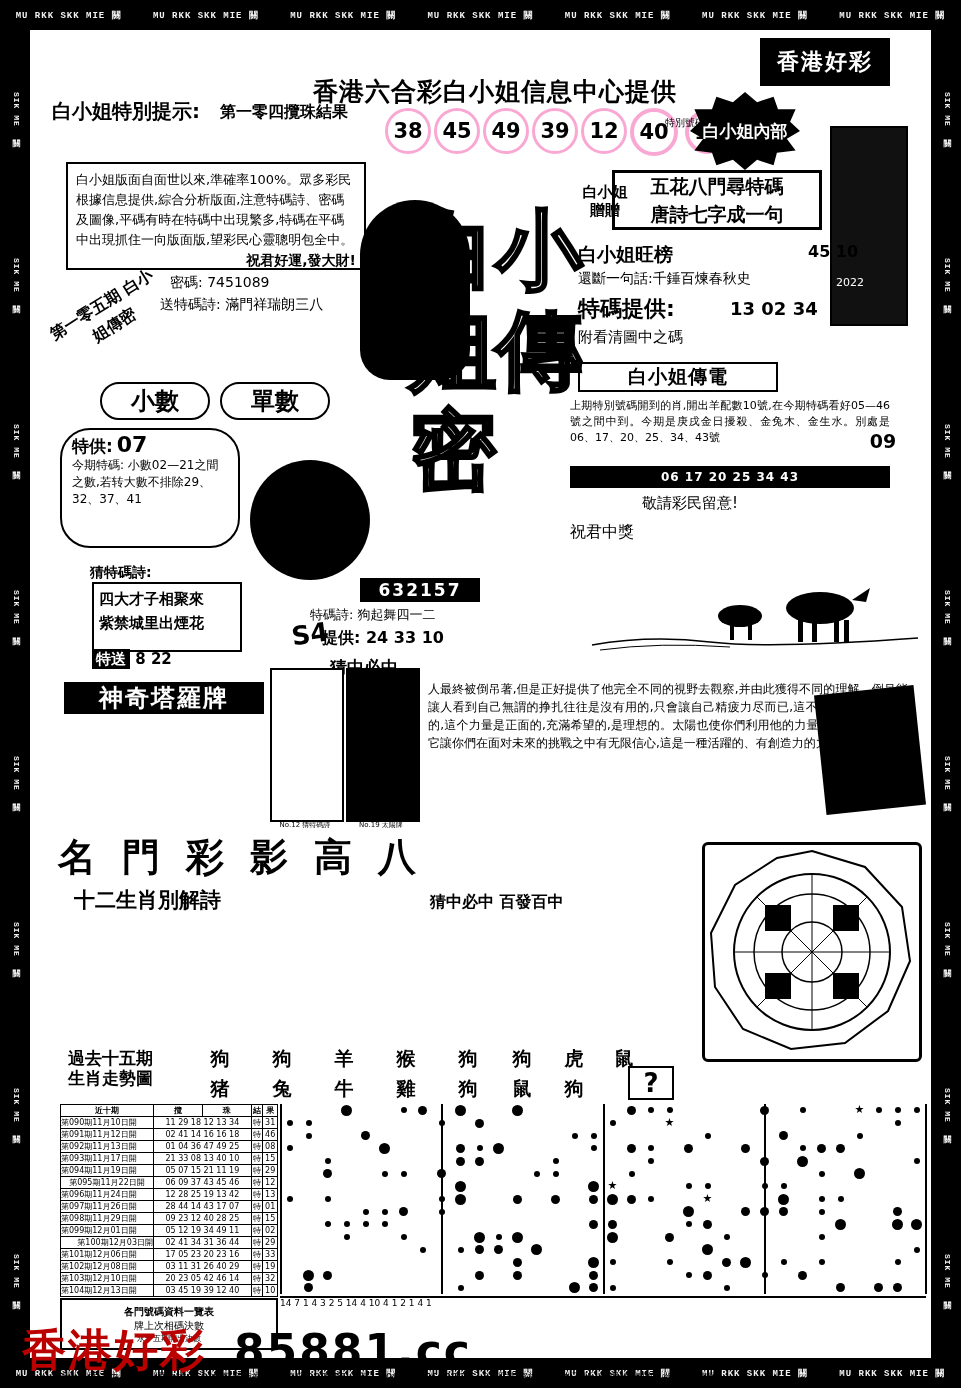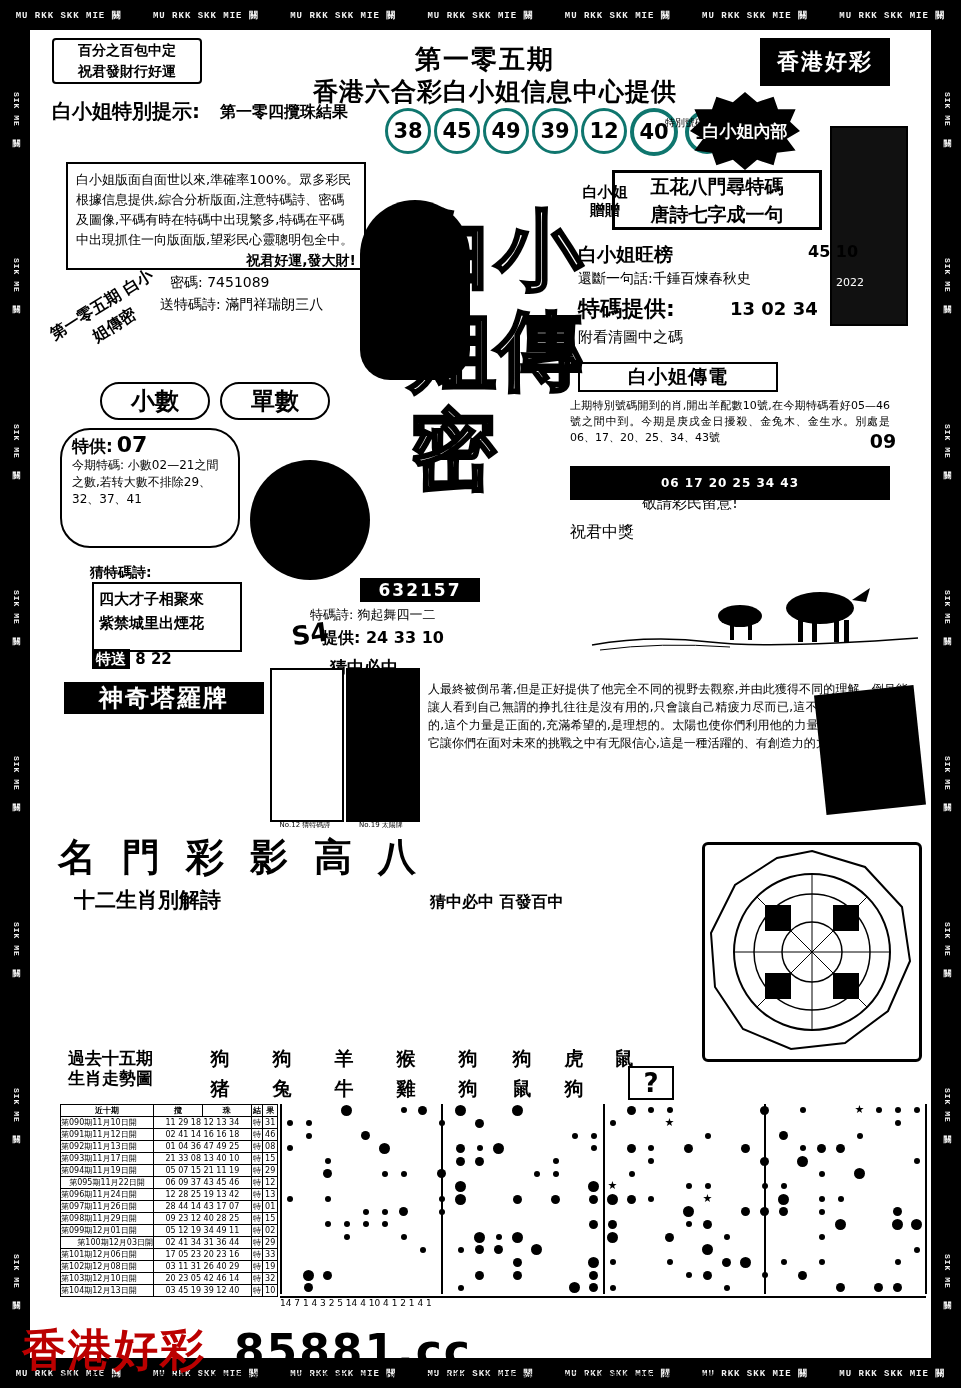--- a/index.html
+++ b/index.html
@@ -51,21 +51,21 @@
   }
   #logo-box{
     left:730px;top:8px;width:130px;height:48px;
     background:#000;color:#fff;font-size:22px;font-weight:bold;
     letter-spacing:2px;
   }
   #tip-label{left:22px;top:68px;width:180px;height:28px;font-size:20px;font-weight:bold;}
   #result-label{left:190px;top:72px;width:150px;height:22px;font-size:16px;font-weight:bold;}
   .ball{
     position:absolute;width:40px;height:40px;border-radius:50%;
-    border:3px solid #0f766e;display:flex;align-items:center;justify-content:center;
+    border:3px solid #f9a8d4;display:flex;align-items:center;justify-content:center;
     font-size:21px;font-weight:bold;background:#fff;
   }
   .ball.special{border-width:4px;}
   #special-label{left:620px;top:80px;width:70px;height:26px;font-size:10px;line-height:12px;}
   
   #starburst{
     left:660px;top:62px;width:110px;height:78px;
     background:#000;color:#fff;font-size:17px;font-weight:bold;line-height:20px;
     clip-path:polygon(50% 0%,61% 13%,76% 6%,80% 22%,96% 22%,91% 38%,100% 50%,
                       88% 60%,96% 75%,79% 78%,76% 94%,61% 87%,50% 100%,
@@ -139,21 +139,21 @@
   #fu-line{left:548px;top:298px;width:220px;height:22px;font-size:15px;}
   #chuandian-box{
     left:548px;top:332px;width:200px;height:30px;border:2px solid #000;
     font-size:19px;font-weight:bold;letter-spacing:1px;
   }
   #chuandian-text{
     left:540px;top:368px;width:320px;height:70px;font-size:11px;line-height:16px;
     text-align:justify;
   }
   #strip-nums{
-    left:540px;top:436px;width:320px;height:34px;background:#000;color:#fff;
+    left:540px;top:436px;width:320px;height:22px;background:#000;color:#fff;
     font-size:12px;font-weight:bold;letter-spacing:1px;
   }
   #respect-line{left:540px;top:462px;width:240px;height:22px;font-size:15px;}
   #bless-line{left:540px;top:492px;width:160px;height:24px;font-size:16px;}
   #side-num{left:828px;top:398px;width:50px;height:26px;font-size:19px;font-weight:bold;}
   
   #banner-big{
     left:28px;top:802px;width:620px;height:50px;font-size:38px;font-weight:bold;
     letter-spacing:26px;color:#000;
   }
@@ -232,28 +232,21 @@
     <span>SIK ME 關</span>
     <span>SIK ME 關</span>
     <span>SIK ME 關</span>
     <span>SIK ME 關</span>
     <span>SIK ME 關</span>
     <span>SIK ME 關</span>
   </div>
 
   <div class="inner">
 
-    <div class="bx ctr" id="corner-note">
-      <div>
-        <div>百分之百包中定</div>
-        <div>祝君發財行好運</div>
-      </div>
-    </div>
-
-    <div class="bx ctr" id="title-main">第一零五期</div>
+
     <div class="bx ctr" id="title-sub">香港六合彩白小姐信息中心提供</div>
     <div class="bx ctr" id="logo-box">香港好彩</div>
 
     <div class="bx" id="tip-label">白小姐特別提示:</div>
     <div class="bx" id="result-label">第一零四攬珠結果</div>
 
     <div class="ball" style="left:355px;top:78px;">38</div>
     <div class="ball" style="left:404px;top:78px;">45</div>
     <div class="ball" style="left:453px;top:78px;">49</div>
     <div class="ball" style="left:502px;top:78px;">39</div>
@@ -666,20 +659,27 @@
         <div style="position: absolute; left: 0px; top: 0px; width: 2px; height: 190px; background: rgb(0, 0, 0);"></div>
         <div style="position: absolute; left: 161.25px; top: 0px; width: 2px; height: 190px; background: rgb(0, 0, 0);"></div>
         <div style="position: absolute; left: 322.5px; top: 0px; width: 2px; height: 190px; background: rgb(0, 0, 0);"></div>
         <div style="position: absolute; left: 483.75px; top: 0px; width: 2px; height: 190px; background: rgb(0, 0, 0);"></div>
         <div style="position: absolute; left: 645px; top: 0px; width: 2px; height: 190px; background: rgb(0, 0, 0);"></div>
       </div>
     <div class="bx" style="left:250px;top:1266px;width:646px;height:20px;border-top:2px solid #000;font-size:9px;">
       <span id="axis-row">14   7   1   4   3   2   5   14   4   10   4   1   2   1   4   1</span>
     </div>
 
+    <div class="bx ctr" id="legend-box">
+      <div>
+        <div style="font-weight:bold;">各門號碼資料一覽表</div>
+        <div>牌上次相碼決數</div>
+        <div style="font-size:8px;">永十五期開出決數</div>
+      </div>
+    </div>
 
   </div>
 
   <div id="wm">
     <span class="red" style="margin-left:22px;">香港好彩</span>
     <span style="margin-left:28px;">85881.cc</span>
   </div>
   <div id="footer-line">公司地址:香港九龍旺角彌敦道610號荃灣商業大廈二座2083室 電話: 00852-2668122 ... 請認準穿旗袍者為正版,有裸體和僧人版均為假冒</div>
 
 </div>

